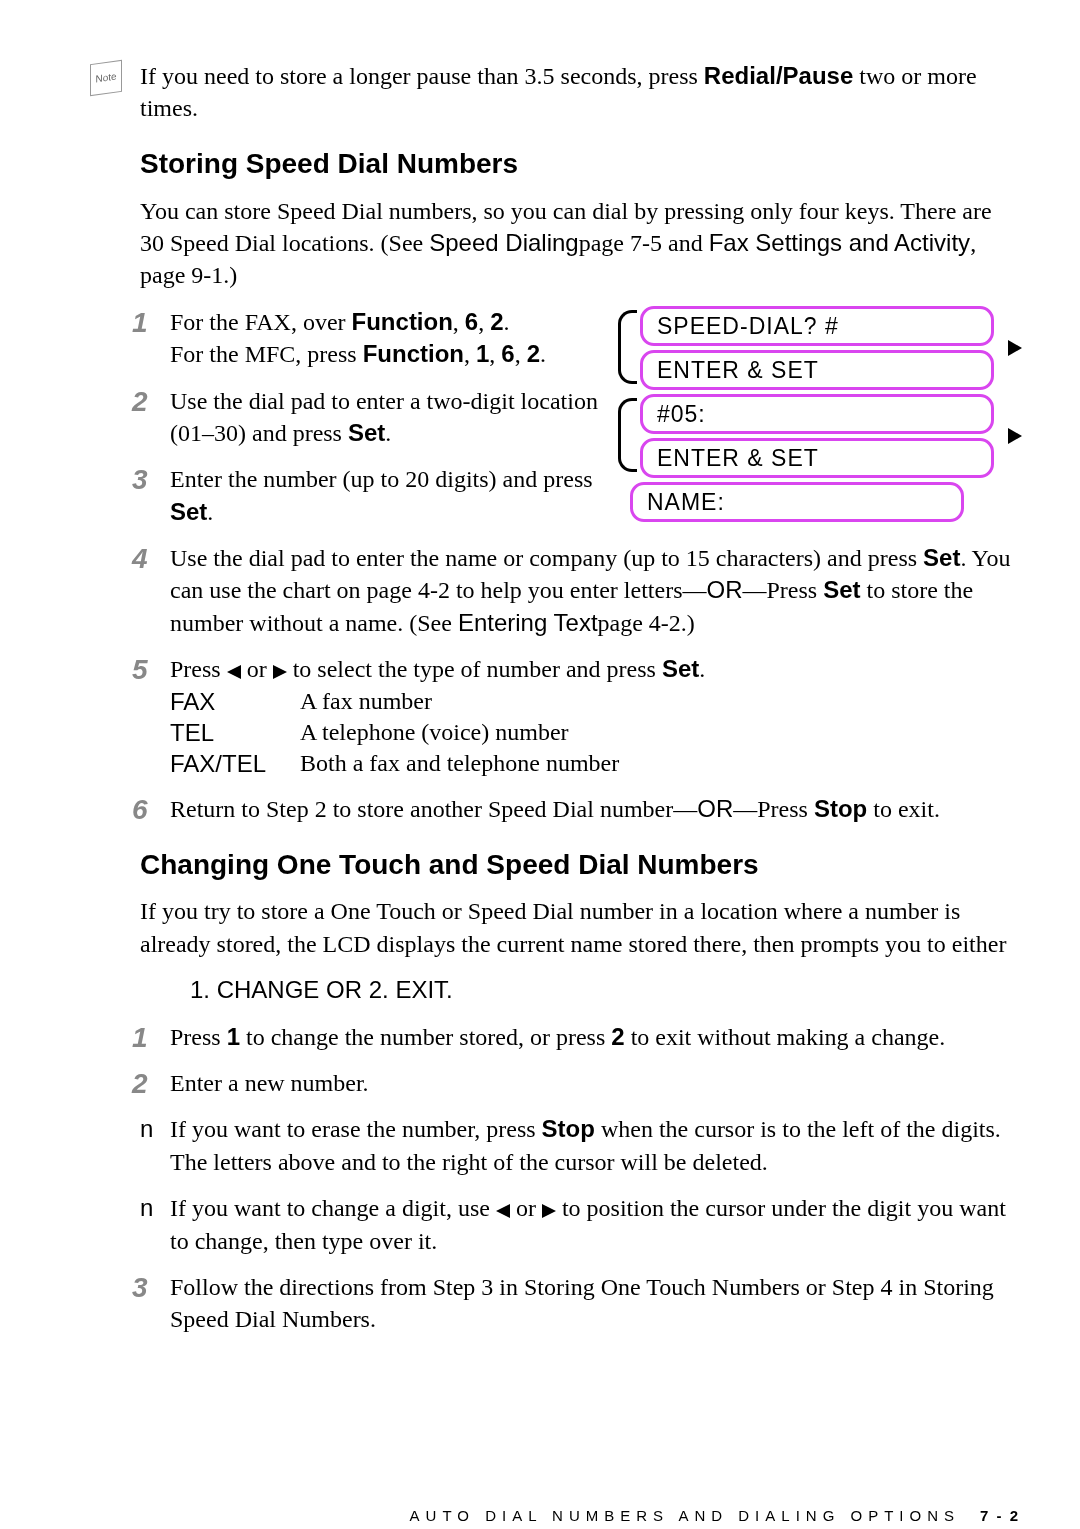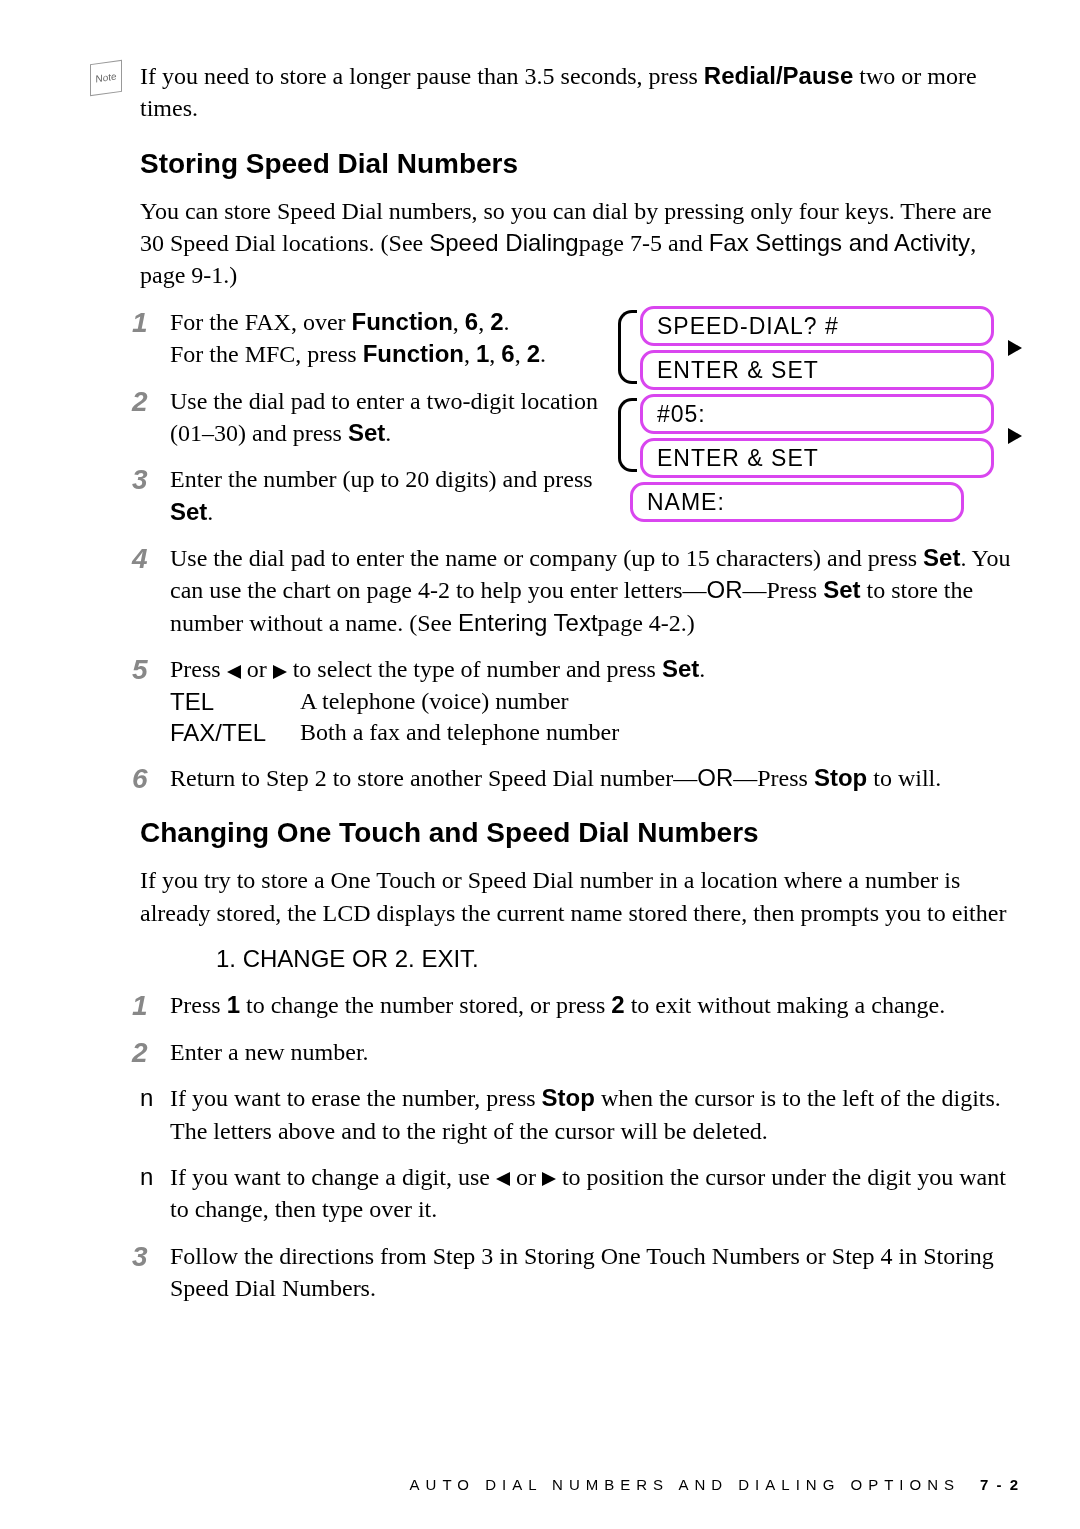--- a/index.html
+++ b/index.html
@@ -164,21 +164,21 @@
       border-top: 7px solid transparent;
       border-bottom: 7px solid transparent;
       border-right: 14px solid #000;
     }
     .triangle-right {
       border-top: 7px solid transparent;
       border-bottom: 7px solid transparent;
       border-left: 14px solid #000;
     }
     .indented {
-      margin-left: 76px;
+      margin-left: 50px;
       font-family: Arial, Helvetica, sans-serif;
     }
     .footer {
       font-family: Arial, Helvetica, sans-serif;
       font-size: 15px;
       letter-spacing: 6px;
       text-align: right;
       margin-top: 170px;
       color: #000;
     }
@@ -238,31 +238,35 @@
 </div>
 
 <ol class="steps">
   <li><span class="step-num">4</span>
     <span>Use the dial pad to enter the name or company (up to 15 characters) and press </span><span class="bold">Set</span><span>. You can use the chart on page 4-2 to help you enter letters—</span><span class="sans">OR</span><span>—Press </span><span class="bold">Set</span><span> to store the number without a name. (See </span><span class="sans">Entering Text</span><span>page 4-2.)</span>
   </li>
   <li><span class="step-num">5</span>
     <span>Press </span><span class="triangle-left"></span><span> or </span><span class="triangle-right"></span><span> to select the type of number and press </span><span class="bold">Set</span><span>.</span>
     <div class="type-table">
       <div class="type-row">
+          <span class="type-label">FAX</span>
+          <span>A fax number</span>
+        </div>
+      <div class="type-row">
           <span class="type-label">TEL</span>
           <span>A telephone (voice) number</span>
         </div>
       <div class="type-row">
           <span class="type-label">FAX/TEL</span>
           <span>Both a fax and telephone number</span>
         </div>
     </div>
   </li>
   <li><span class="step-num">6</span>
-    <span>Return to Step 2 to store another Speed Dial number—</span><span class="sans">OR</span><span>—Press </span><span class="bold">Stop</span><span> to will.</span>
+    <span>Return to Step 2 to store another Speed Dial number—</span><span class="sans">OR</span><span>—Press </span><span class="bold">Stop</span><span> to exit.</span>
   </li>
 </ol>
 
 <h2>Changing One Touch and Speed Dial Numbers</h2>
 
 <p>If you try to store a One Touch or Speed Dial number in a location where a number is already stored, the LCD displays the current name stored there, then prompts you to either</p>
 <p class="indented">1. CHANGE OR 2. EXIT.</p>
 
 <ol class="steps">
   <li><span class="step-num">1</span>

